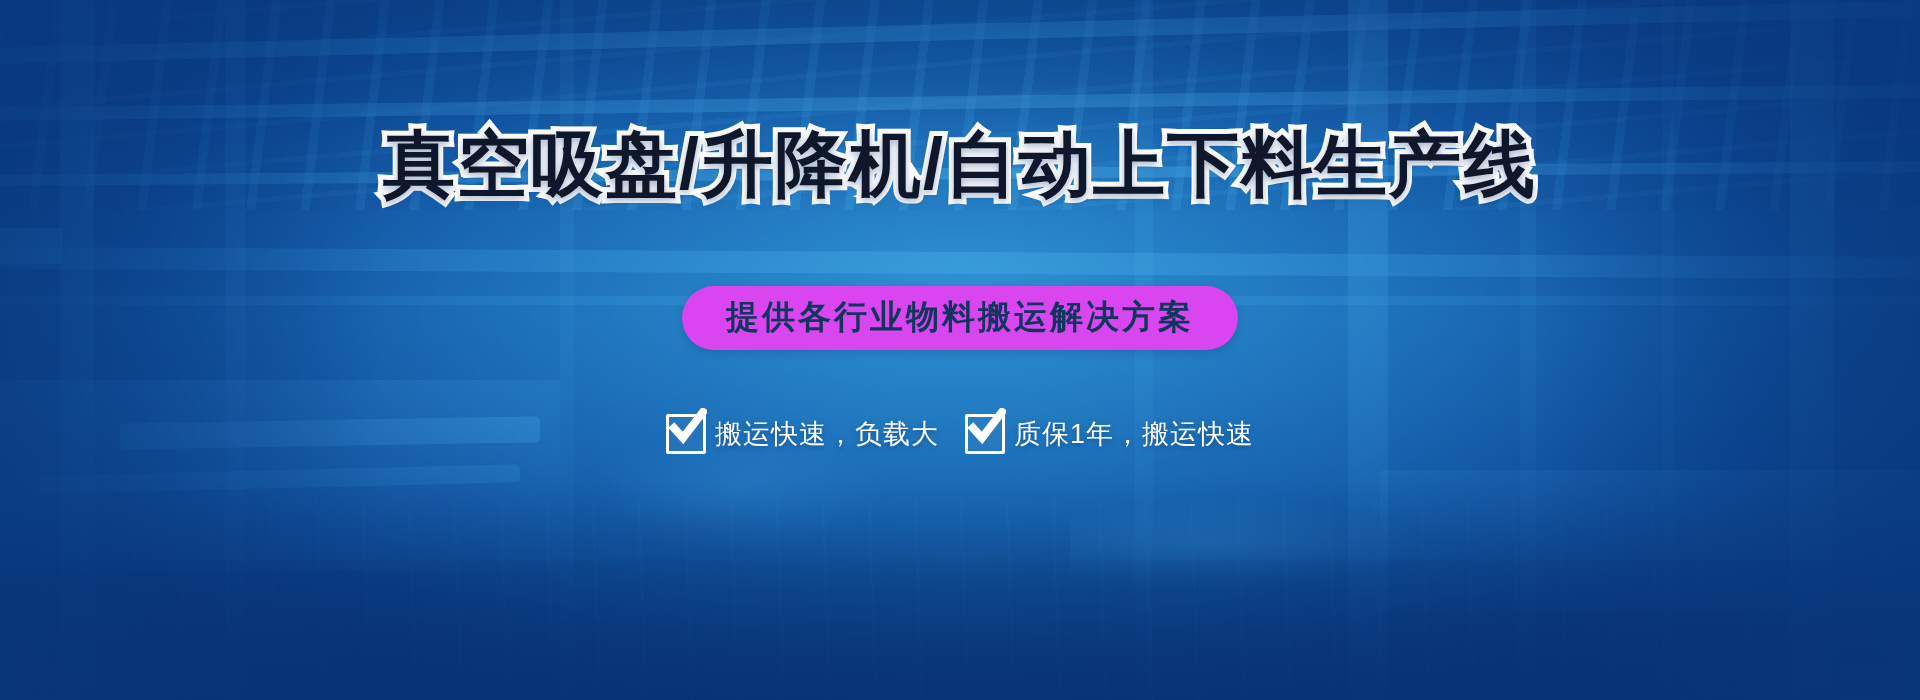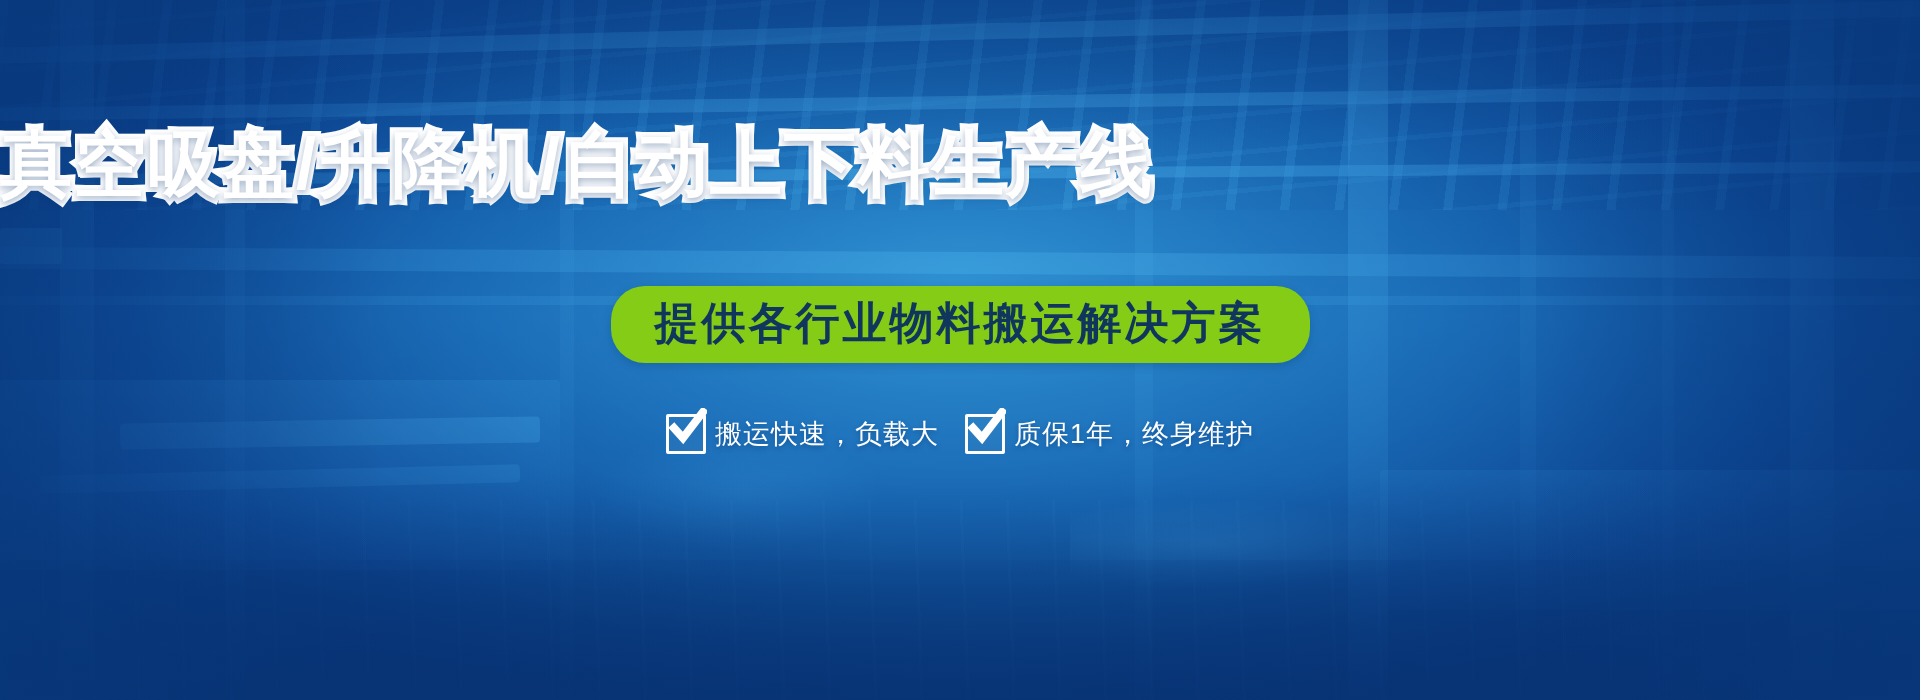--- a/index.html
+++ b/index.html
@@ -102,40 +102,40 @@
     background:
       linear-gradient(90deg,rgba(8,58,126,.55) 0%,rgba(8,58,126,0) 20%,rgba(8,58,126,0) 80%,rgba(8,58,126,.55) 100%),
       linear-gradient(180deg,rgba(10,62,132,.42) 0%,rgba(10,62,132,0) 22%,rgba(10,62,132,0) 68%,rgba(8,52,118,.60) 100%);
   }
 
   
   .content{position:absolute;inset:0;}
 
   .title{
     position:absolute;left:0;right:0;top:126px;
-    text-align:left;
+    text-align:center;
     font-size:72px;
     font-weight:bold;
     letter-spacing:2px;
-    color:#ffffff;
+    color:#0f172a;
     -webkit-text-stroke:10px #ffffff;
     paint-order:stroke fill;
     text-shadow:0 3px 7px rgba(6,50,110,.38);
     white-space:nowrap;
     line-height:1.08;
   }
 
   .pill-wrap{
     position:absolute;left:0;right:0;top:286px;
     display:flex;justify-content:center;
   }
   .pill{
-    background:#84cc16;
+    background:#d946ef;
     color:#10365e;
-    font-size:44px;
+    font-size:33px;
     font-weight:bold;
     letter-spacing:3px;
     padding:11px 44px 13px;
     border-radius:34px;
     line-height:1.2;
     white-space:nowrap;
     box-shadow:0 3px 9px rgba(8,52,112,.25);
   }
 
   .bullets{
@@ -215,18 +215,18 @@
         <span class="bullet-label">搬运快速，负载大</span>
       </div>
 
 
       <div class="bullet">
         <span class="chk">
           <svg viewBox="0 0 40 40" aria-hidden="true">
             <path d="M7 20 L16 30 L36 4" fill="none" stroke="#ffffff" stroke-width="8" stroke-linecap="square" stroke-linejoin="miter"></path>
           </svg>
         </span>
-        <span class="bullet-label">质保1年，终身维护</span>
+        <span class="bullet-label">质保1年，搬运快速</span>
       </div>
 
     </div>
   </div>
 </div>
 
 </body></html>

